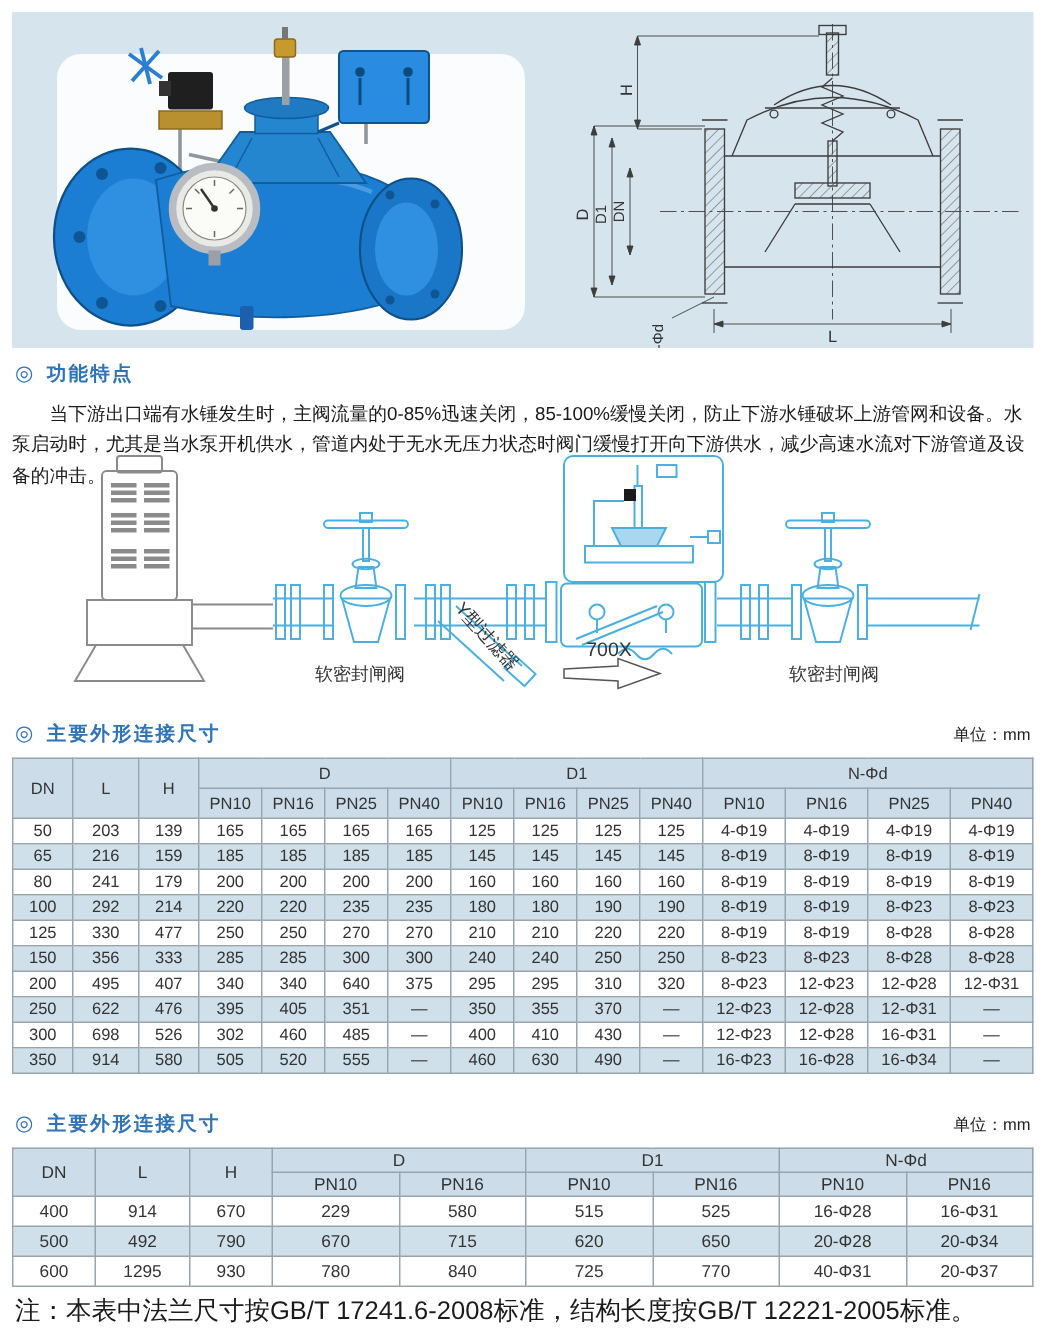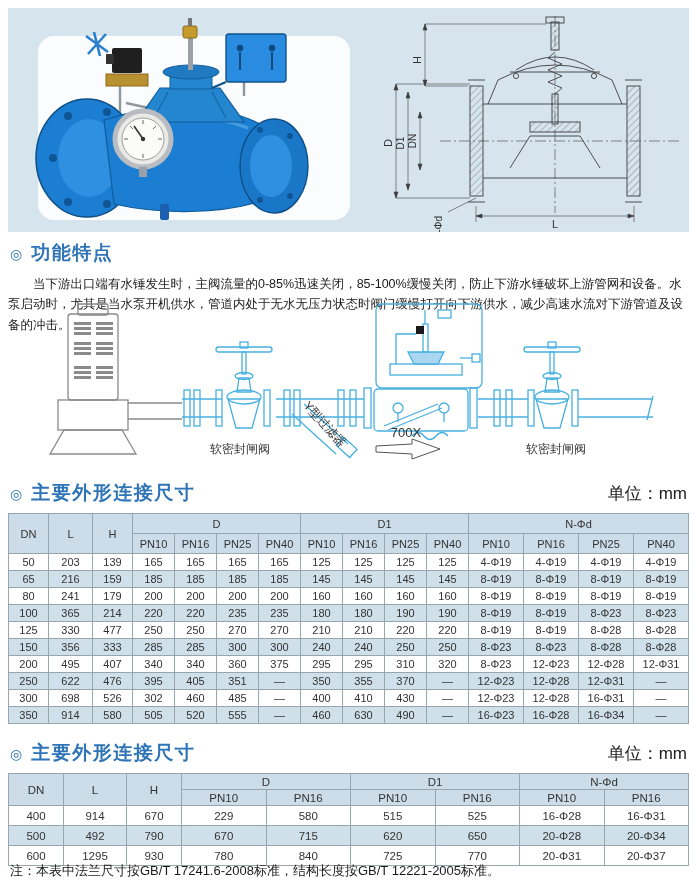--- a/index.html
+++ b/index.html
@@ -8,22 +8,22 @@
     width:697px; height:887px; position:relative; overflow:hidden;
     font-family:"Liberation Sans","DejaVu Sans",sans-serif; color:#222;
   }
   .top-panel {
     position:absolute; left:8px; top:8px; width:681px; height:224px;
     background:#d6e4ee; display:flex;
   }
   .top-panel svg { display:block; }
   .section-head { display:flex; align-items:baseline; gap:9px; padding:0 2px; }
   .bullet { color:#2f74b6; font-size:14px; line-height:1; }
-  .sec-title { color:#2f74b6; font-size:19px; font-weight:bold; letter-spacing:1.5px;font-family:Liberation Serif, serif; }
-  .unit { margin-left:auto; font-size:17px; color:#222; }
+  .sec-title { color:#2f74b6; font-size:13px; font-weight:bold; letter-spacing:1.5px;font-family:Liberation Serif, serif; }
+  .unit { margin-left:auto; font-size:11px; color:#222; }
   .features { position:absolute; top:240px; left:8px; right:8px; }
   .features-text {
     margin-top:8px; font-size:12.5px; line-height:1.62; color:#1a1a1a;
     text-indent:2em; padding-right:2px;
   }
   .schematic { position:absolute; top:300px; left:8px; }
   .table-sec1 { position:absolute; top:480px; left:8px; right:8px; }
   .table-sec2 { position:absolute; top:740px; left:8px; right:8px; }
   table { width:681px; border-collapse:collapse; table-layout:fixed; margin-top:7px; }
   th,td {
@@ -31,21 +31,21 @@
     font-weight:normal; color:#333; padding:0; background:#fff;
   }
   thead th { background:#ccdce8; }
   tr.alt td { background:#cfe0ea; }
   [data-table="table1"] { font-size:11px; }
   [data-table="table1"] thead th { height:20px; }
   [data-table="table1"] tbody td { height:17px; }
   [data-table="table2"] { font-size:11.5px; }
   [data-table="table2"] thead th { height:16px; }
   [data-table="table2"] tbody td { height:20px; }
-  .note { position:absolute; top:862px; left:10px; font-size:13px; color:#1a1a1a; }
+  .note { position:absolute; top:862px; left:10px; font-size:17px; color:#1a1a1a; }
   text { font-family:"Liberation Sans","DejaVu Sans",sans-serif; }
 </style>
 </head>
 <body>
 
 <div class="page">
 
   <div class="top-panel">
 
     <svg width="372" height="224" viewBox="0 0 372 224">
@@ -429,21 +429,21 @@
             <td>160</td>
             <td>160</td>
             <td>160</td>
             <td>8-Φ19</td>
             <td>8-Φ19</td>
             <td>8-Φ19</td>
             <td>8-Φ19</td>
           </tr>
           <tr class="alt">
             <td>100</td>
-            <td>365</td>
+            <td>292</td>
             <td>214</td>
             <td>220</td>
             <td>220</td>
             <td>235</td>
             <td>235</td>
             <td>180</td>
             <td>180</td>
             <td>190</td>
             <td>190</td>
             <td>8-Φ19</td>
@@ -484,21 +484,21 @@
             <td>8-Φ23</td>
             <td>8-Φ28</td>
             <td>8-Φ28</td>
           </tr>
           <tr>
             <td>200</td>
             <td>495</td>
             <td>407</td>
             <td>340</td>
             <td>340</td>
-            <td>360</td>
+            <td>640</td>
             <td>375</td>
             <td>295</td>
             <td>295</td>
             <td>310</td>
             <td>320</td>
             <td>8-Φ23</td>
             <td>12-Φ23</td>
             <td>12-Φ28</td>
             <td>12-Φ31</td>
           </tr>
@@ -617,21 +617,21 @@
             <td>20-Φ34</td>
           </tr>
           <tr>
             <td>600</td>
             <td>1295</td>
             <td>930</td>
             <td>780</td>
             <td>840</td>
             <td>725</td>
             <td>770</td>
-            <td>20-Φ31</td>
+            <td>40-Φ31</td>
             <td>20-Φ37</td>
           </tr>
         </tbody>
       </table>
   </div>
 
   <p class="note">注：本表中法兰尺寸按GB/T 17241.6-2008标准，结构长度按GB/T 12221-2005标准。</p>
 </div>
 
 </body></html>

